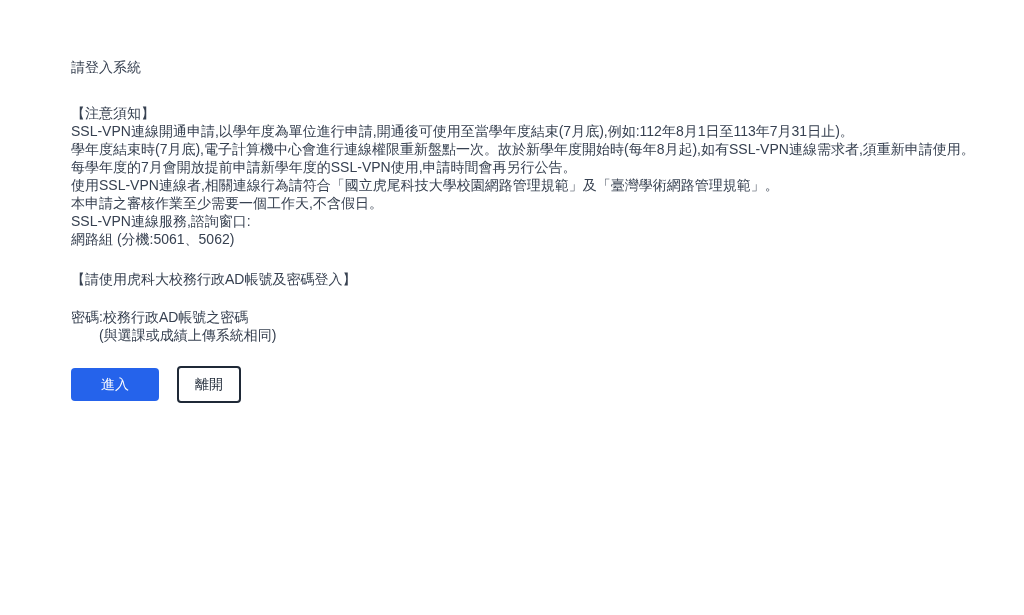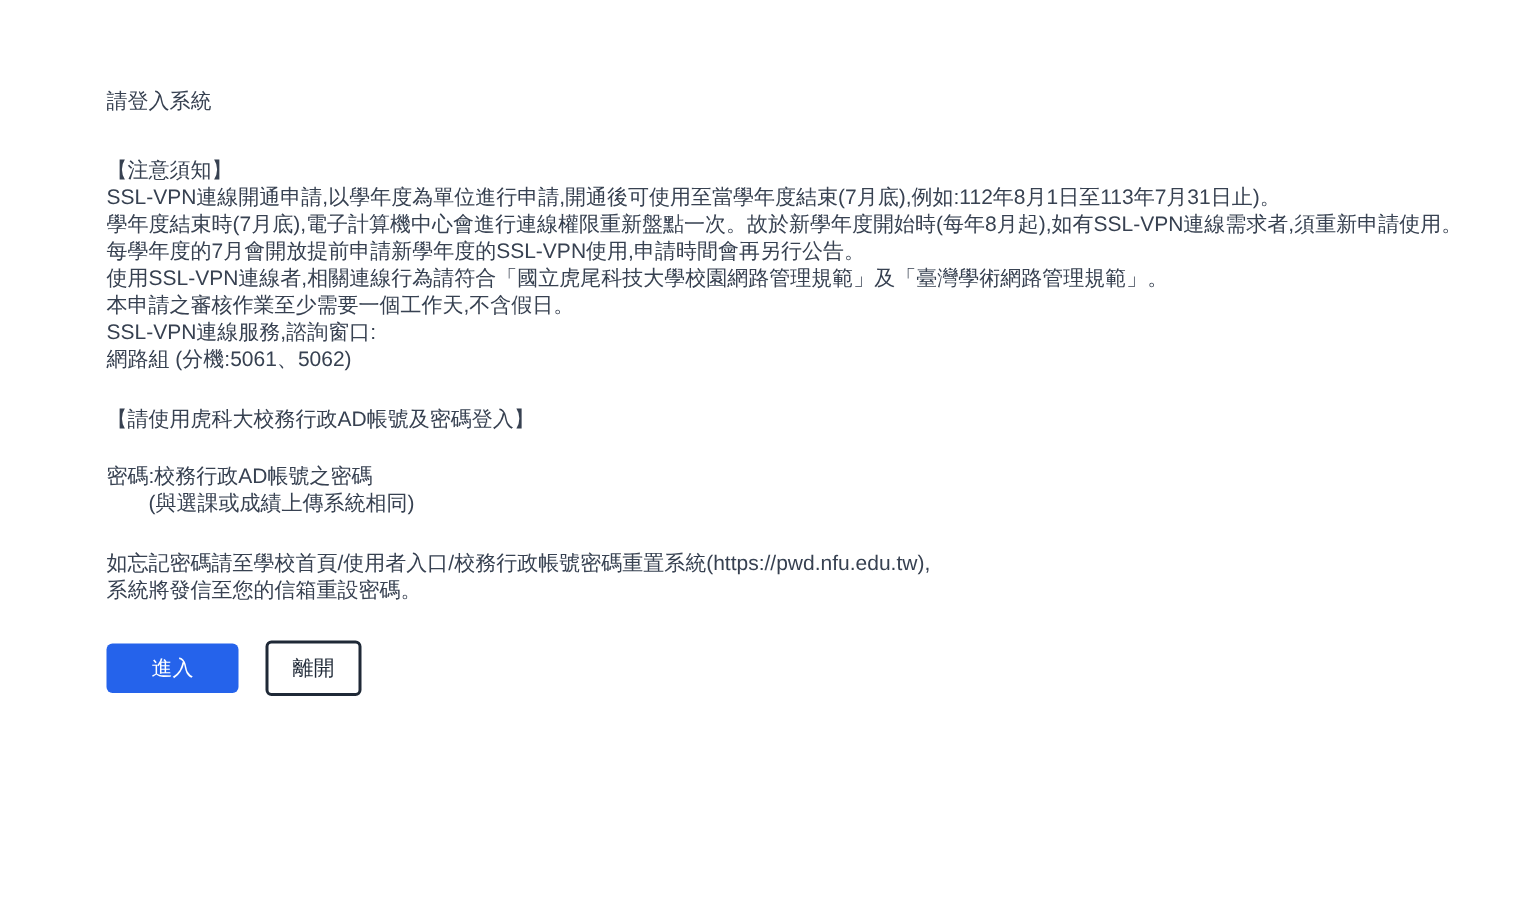--- a/index.html
+++ b/index.html
@@ -89,24 +89,20 @@
       <div class="line">網路組 (分機:5061、5062)</div>
     </div>
 
     <div class="line login-heading">【請使用虎科大校務行政AD帳號及密碼登入】</div>
 
     <div class="credentials-block">
       <div class="line">密碼:校務行政AD帳號之密碼</div>
       <div class="line indent">(與選課或成績上傳系統相同)</div>
     </div>
 
-    <div class="forgot-block">
-      <div class="line">如忘記密碼請至學校首頁/使用者入口/校務行政帳號密碼重置系統(https://pwd.nfu.edu.tw),</div>
-      <div class="line">系統將發信至您的信箱重設密碼。</div>
-    </div>
 
 
     <div class="button-row">
       <button class="btn btn-enter">進入</button>
       <button class="btn btn-leave">離開</button>
     </div>
 
   </div>
 </div>
 

